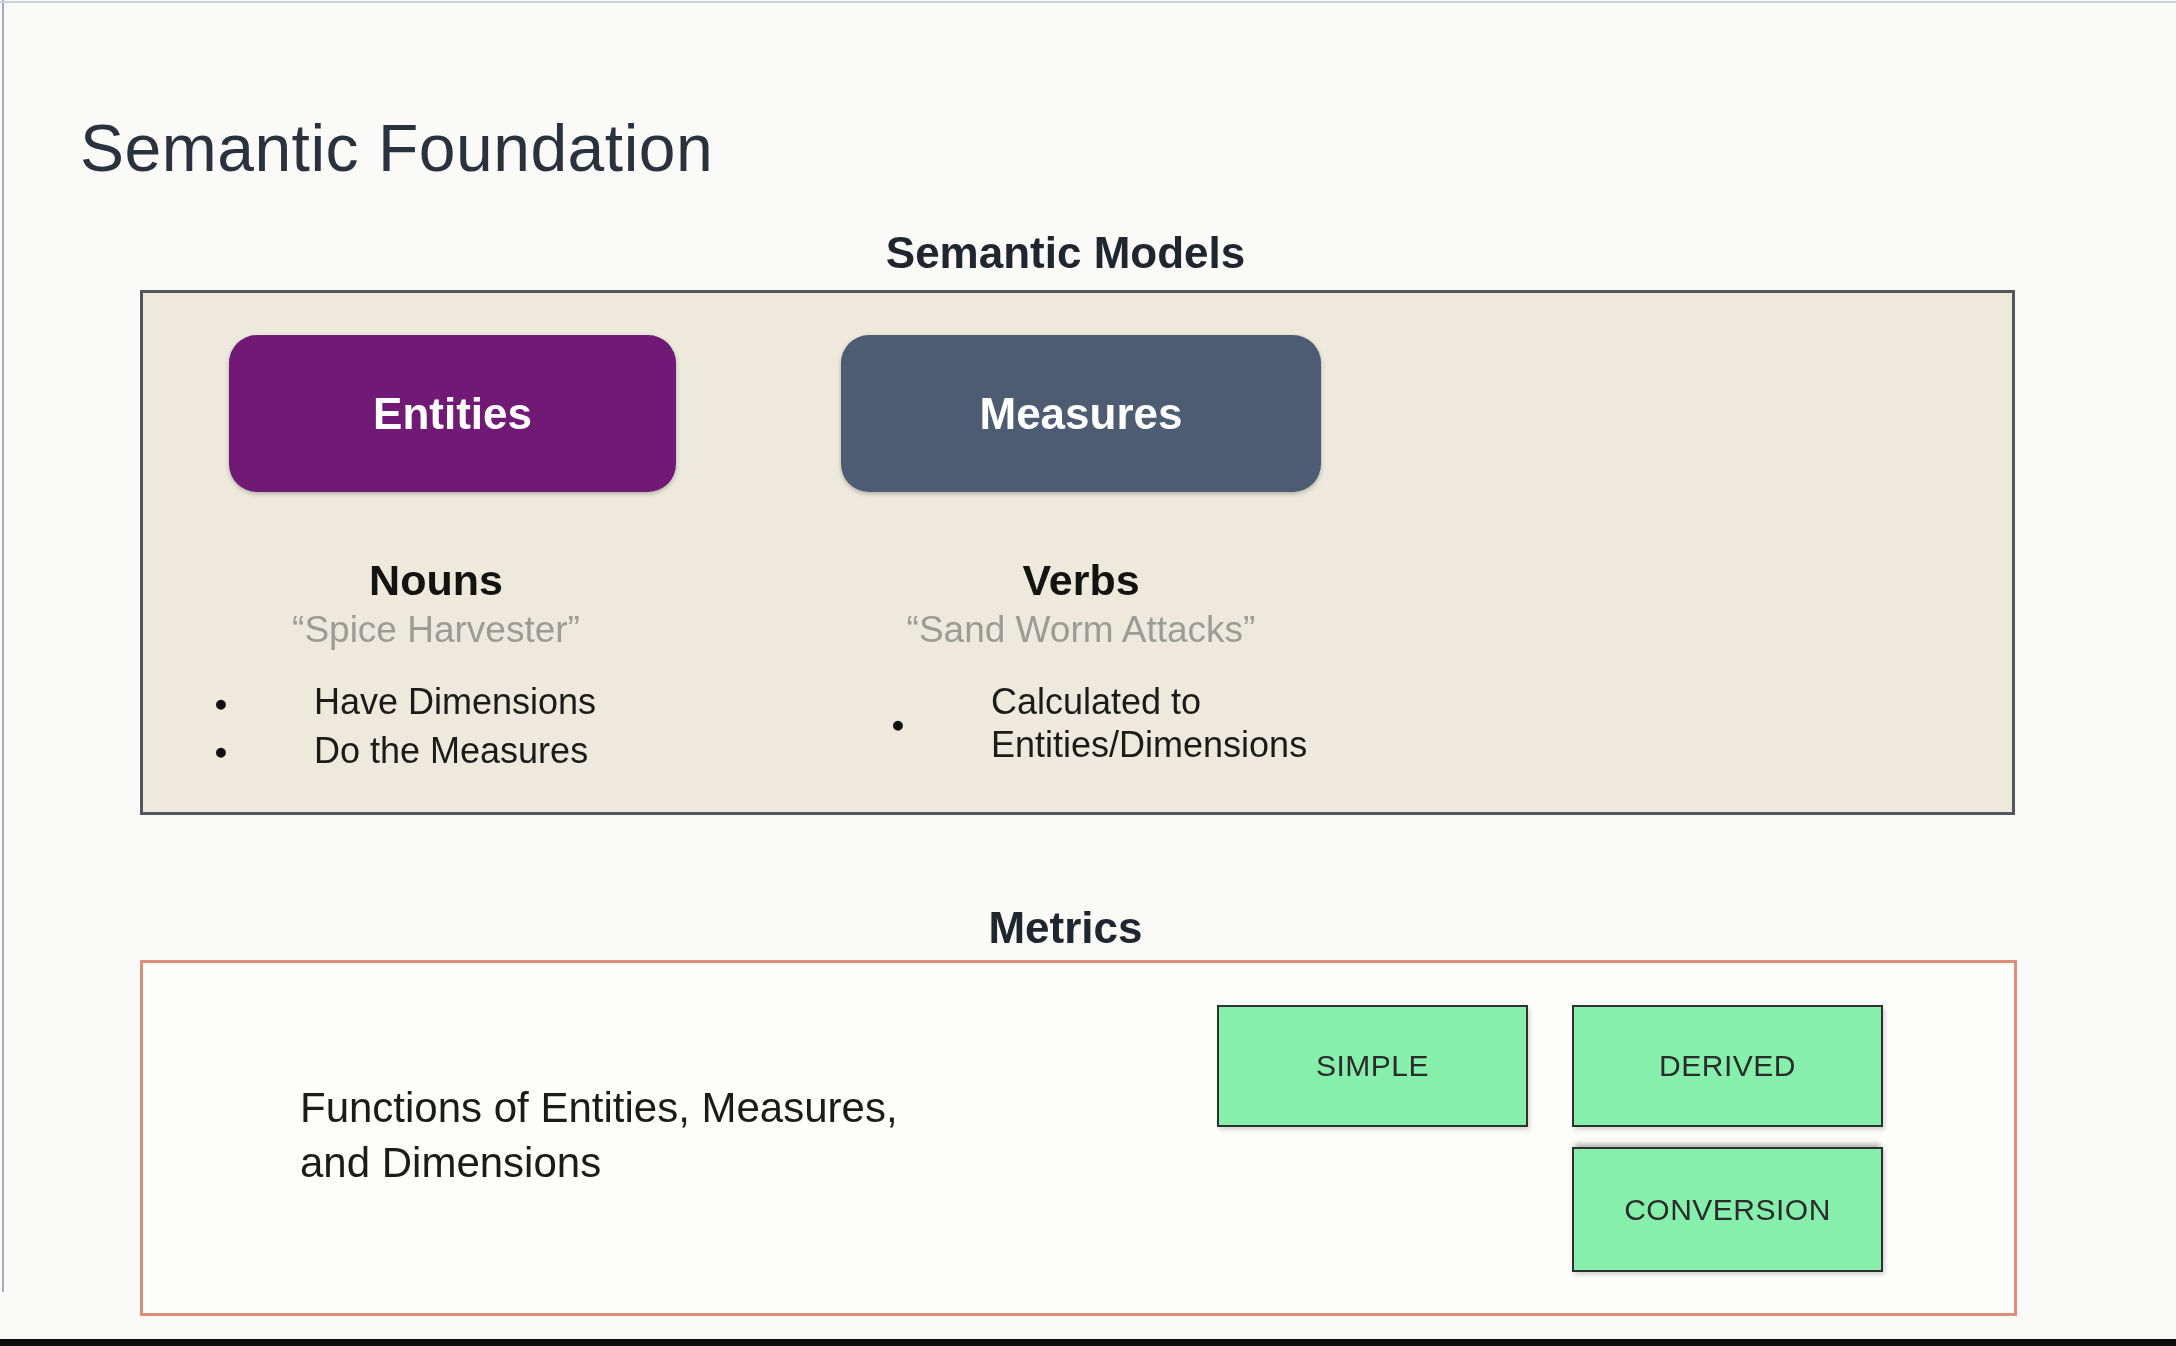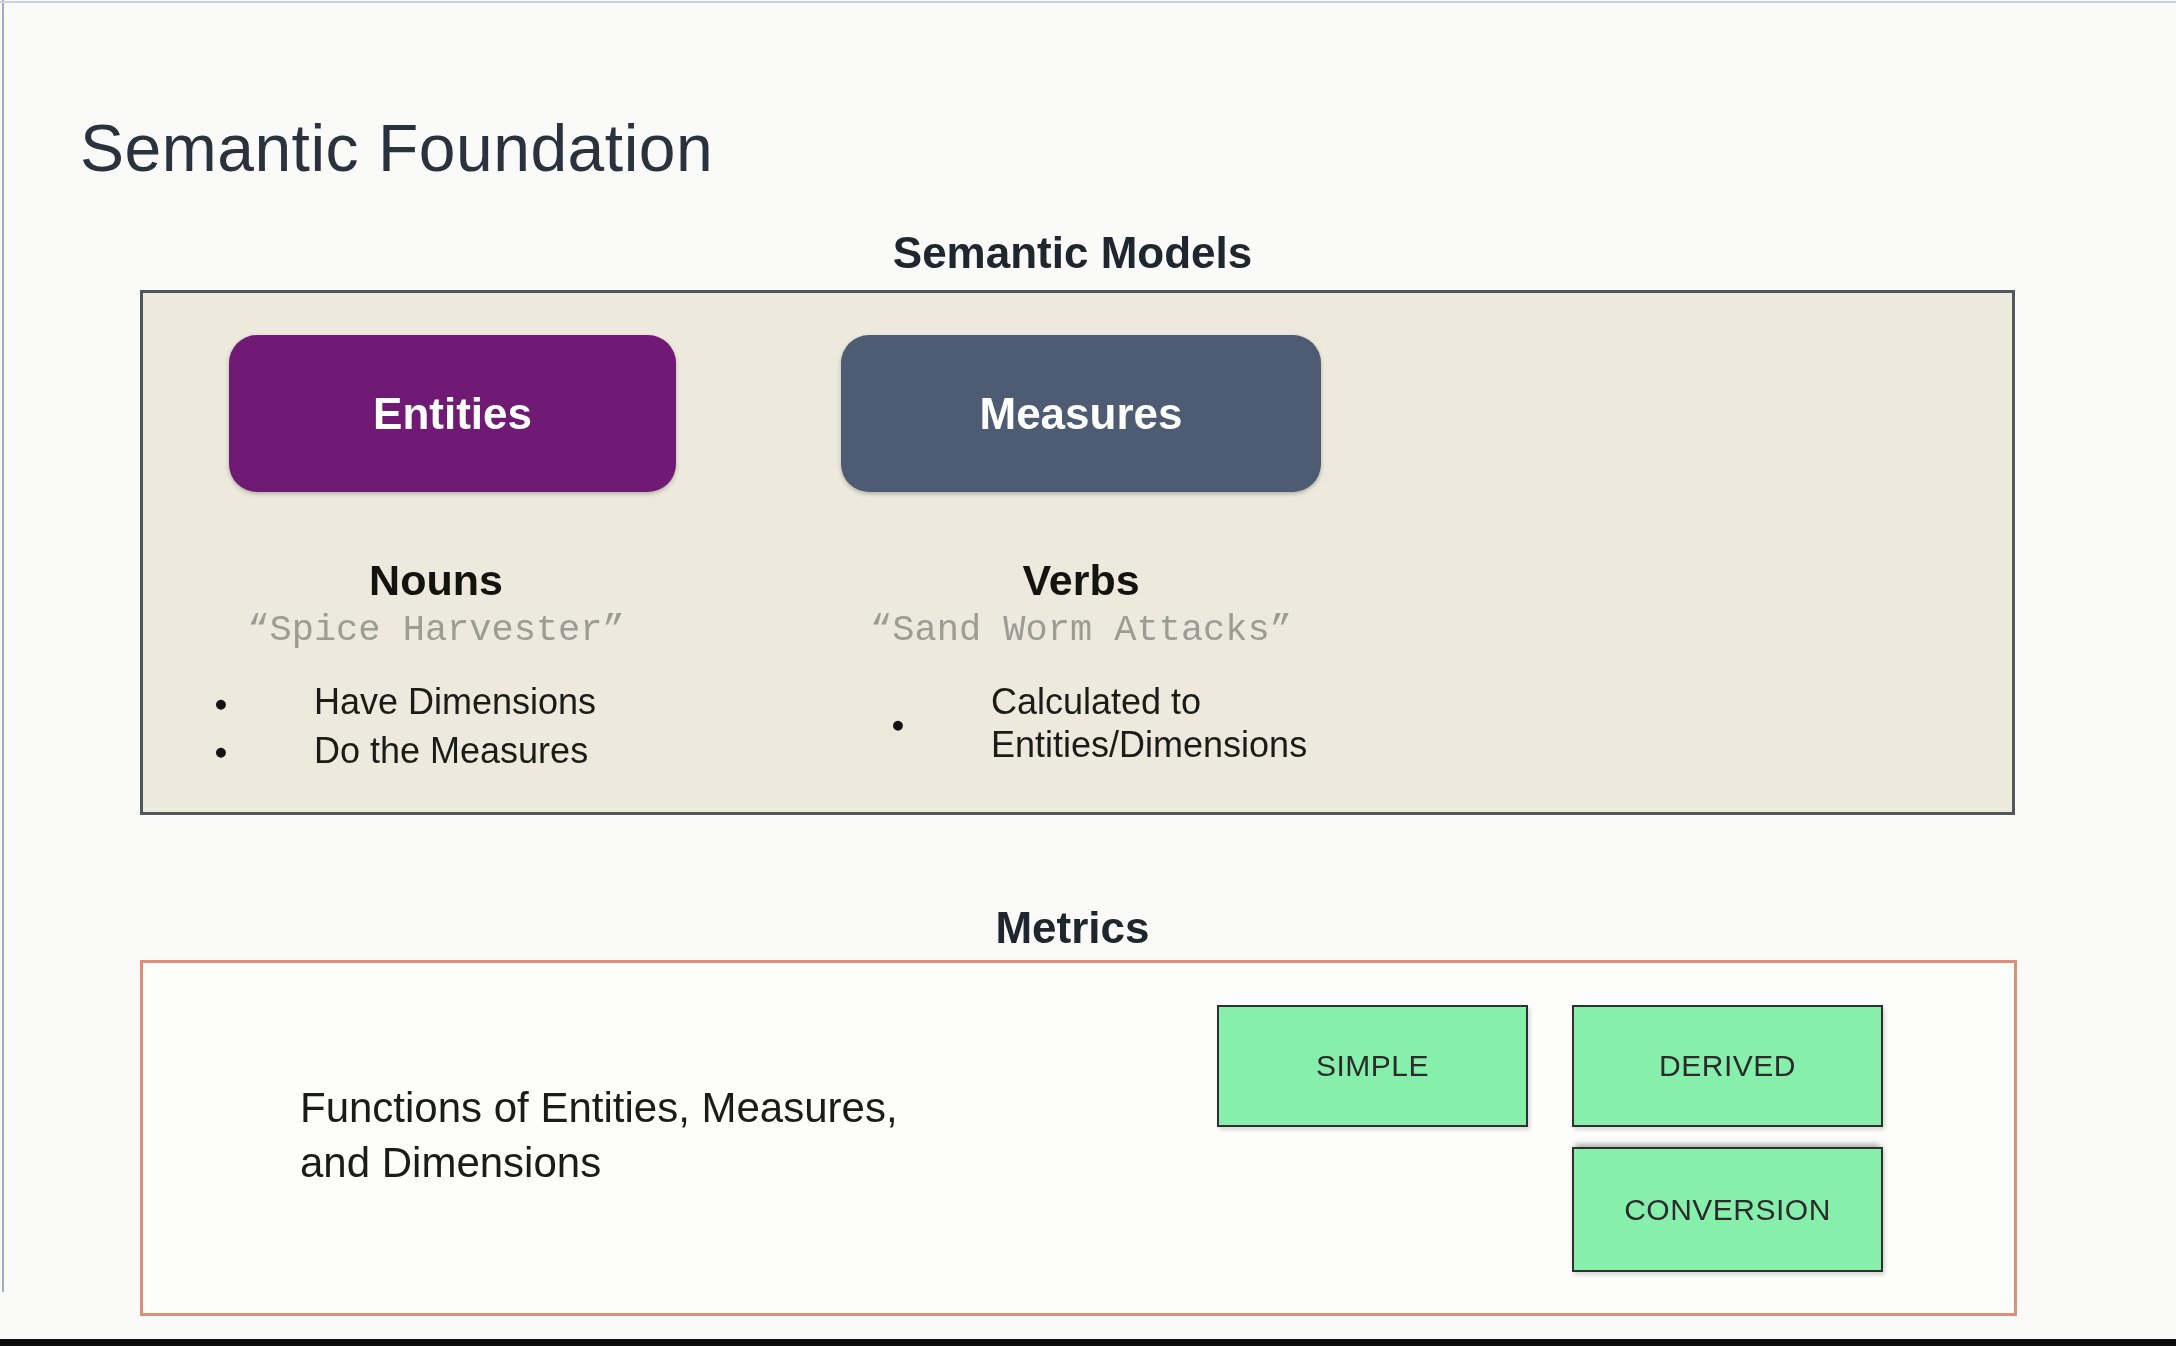--- a/index.html
+++ b/index.html
@@ -16,21 +16,21 @@
   .edge-top{position:absolute;left:0;top:1px;width:100%;height:2px;background:#ccd0dc;}
   .edge-bottom{position:absolute;left:0;bottom:0;width:100%;height:7px;background:#0c0c0c;}
 
   .slide-title{
     position:absolute;left:80px;top:66px;
     font-size:66px;font-weight:400;color:#2a323d;
     letter-spacing:0.5px;
   }
 
   .section-heading{
-    position:absolute;left:135px;width:1875px;
+    position:absolute;left:128px;width:1875px;
     text-align:center;font-weight:700;font-size:44px;color:#20262d;
   }
   #sm-heading{top:228px;}
   #metrics-heading{top:903px;}
 
   
   .sm-panel{
     position:absolute;left:140px;top:290px;width:1875px;height:525px;
     background:#edeadd;border:3px solid #51575c;box-sizing:border-box;
   }
@@ -43,21 +43,21 @@
     display:flex;align-items:center;justify-content:center;
     color:#ffffff;font-weight:700;font-size:44px;
     box-shadow:0 2px 4px rgba(0,0,0,0.25);
   }
   .pos-heading{
     margin-top:64px;text-align:center;
     font-weight:700;font-size:43px;color:#13130f;line-height:1.15;
   }
   .example{
     margin-top:4px;text-align:center;
-    font-size:37px;color:#9b9c93;font-family:Liberation Mono, monospace;
+    font-size:37px;color:#9b9c93;
   }
   ul.bullets{
     list-style:none;margin:30px 0 0 44px;padding:0;
     font-size:36px;color:#1b1c18;
   }
   .sm-col.c0 ul.bullets{margin-left:12px;}
   ul.bullets li{display:flex;align-items:center;line-height:1.18;margin-top:6px;}
   ul.bullets li::before{
     content:"●";flex:none;width:100px;padding-left:6px;
     font-size:23px;line-height:42px;color:#111;

